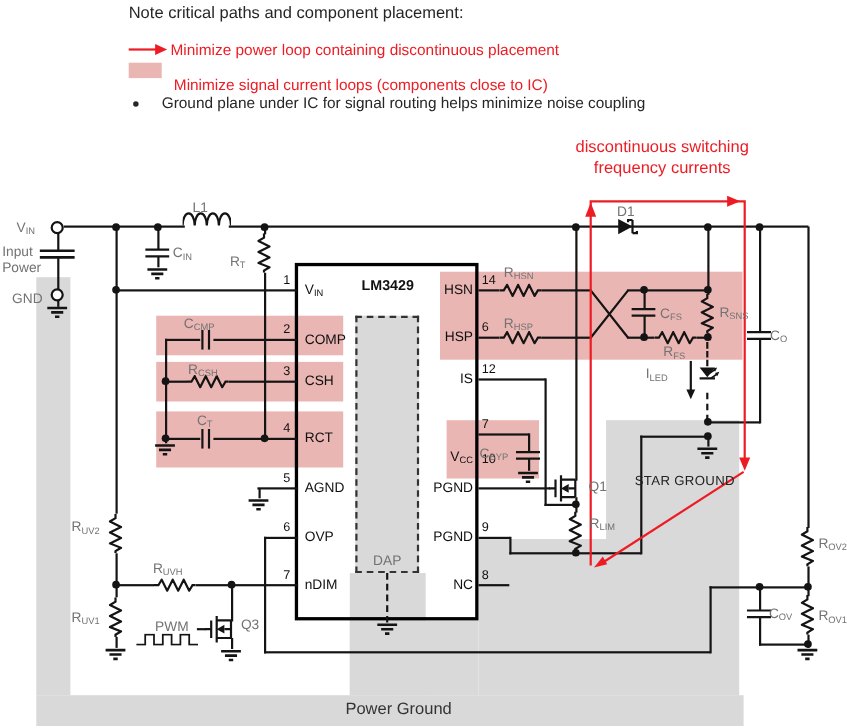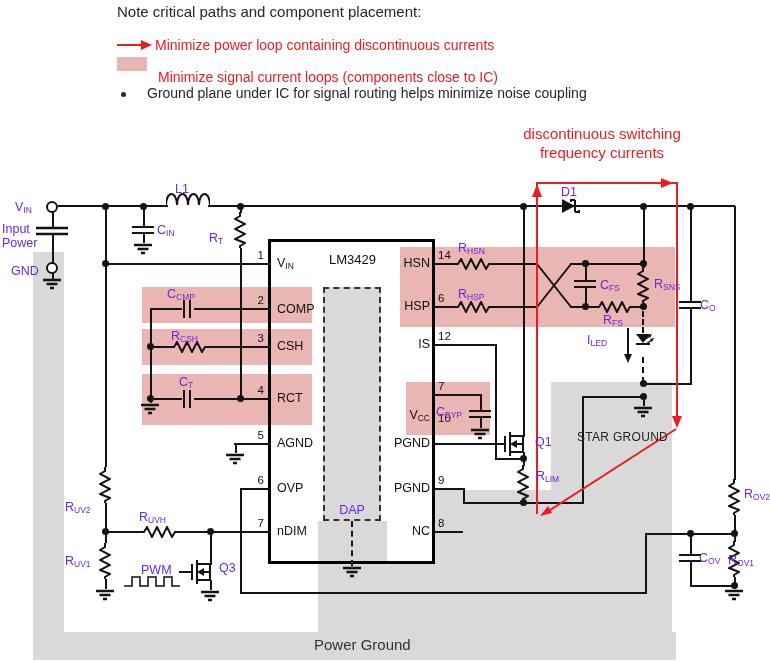--- a/index.html
+++ b/index.html
@@ -7,27 +7,27 @@
        font-family:"Liberation Sans",sans-serif;color:#111}
   i,b,u,s{display:block;position:absolute}
   .gray{position:absolute;background:#d9d9d9}
   .pink{position:absolute;background:#eab6b3}
   .wh{position:absolute;height:2px;background:#141414}
   .wv{position:absolute;width:2px;background:#141414}
   .wvd{position:absolute;width:0;border-left:2px dashed #141414}
   .dot{position:absolute;width:7px;height:7px;border-radius:50%;background:#141414}
   .term{position:absolute;width:8px;height:8px;border:2px solid #141414;border-radius:50%;background:#fff}
   .cmp{position:absolute}
-  .lbl{position:absolute;font-size:12.5px;white-space:nowrap;z-index:40;color:#6d28d9}
+  .lbl{position:absolute;font-size:12.5px;white-space:nowrap;z-index:40;color:#737373}
   .sub{font-size:8.5px;vertical-align:-2px}
   .pn{position:absolute;font-size:11.5px;z-index:40;color:#111}
   .pn.l{width:20px;text-align:right}
   .pinlbl{position:absolute;font-size:12.5px;z-index:40;white-space:nowrap}
   .pinlbl.r{width:44px;text-align:right}
-  .icname{position:absolute;font-weight:normal;font-size:13px;text-align:center;z-index:40}
+  .icname{position:absolute;font-weight:bold;font-size:13px;text-align:center;z-index:40}
   .red{color:#ed1c24}
   .legend-txt{position:absolute;font-size:14px;white-space:nowrap;z-index:40}
   .tri-r{position:absolute;width:0;height:0;border-top:5px solid transparent;
          border-bottom:5px solid transparent;border-left:11px solid #ed1c24;z-index:40}
   .bullet{position:absolute;width:5px;height:5px;border-radius:50%;background:#262626;z-index:40}
   .ic-border{position:absolute;left:268px;top:239px;width:167px;height:325px;
              box-sizing:border-box;border:3px solid #000;background:transparent;z-index:5}
   .dap{position:absolute;left:323px;top:287px;width:58px;height:234px;box-sizing:border-box;
        border:2px dashed #333;background:#d9d9d9;z-index:6}
   .annot{position:absolute;z-index:40;white-space:nowrap}
@@ -299,21 +299,21 @@
     <polygon points="537,184 532,197 542,197"></polygon>
     <polygon points="673,183 661,178 661,188"></polygon>
     <polygon points="677,428 672,416 682,416"></polygon>
     <polygon points="540,516 552,513 548,506"></polygon>
   </g>
 </svg>
 
 <div class="annot" style="left:117px;top:3px;font-size:15px;color:#262626">Note critical paths and component placement:</div>
 <i style="left:117px;top:44px;width:25px;height:2px;background:#ed1c24;z-index:40"></i>
 <b class="tri-r" style="left:141px;top:40px"></b>
-<div class="legend-txt red" style="left:155px;top:37px">Minimize power loop containing discontinuous currents</div>
+<div class="legend-txt red" style="left:155px;top:37px">Minimize power loop containing discontinuous placement</div>
 <div style="position:absolute;left:117px;top:57px;width:30px;height:14px;background:#eab6b3;z-index:40"></div>
 <div class="legend-txt red" style="left:158px;top:69px">Minimize signal current loops (components close to IC)</div>
 <b class="bullet" style="left:121px;top:92px"></b>
 <div class="legend-txt" style="left:147px;top:85px;color:#262626">Ground plane under IC for signal routing helps minimize noise coupling</div>
 
 <div class="annot red" style="left:497px;top:125px;width:210px;text-align:center;font-size:15px">discontinuous switching</div>
 <div class="annot red" style="left:497px;top:144px;width:210px;text-align:center;font-size:15px">frequency currents</div>
 
 <div class="icname" style="left:310px;top:252px;width:85px">LM3429</div>
 <div class="lbl" style="left:337px;top:503px;width:30px;text-align:center">DAP</div>
@@ -353,33 +353,33 @@
 <div class="lbl" style="left:15px;top:200px"><span>V</span><span class="sub">IN</span></div>
 <div class="lbl" style="left:11px;top:264px">GND</div>
 <div class="lbl" style="left:2px;top:222px">Input</div>
 <div class="lbl" style="left:2px;top:236px">Power</div>
 <div class="lbl" style="left:175px;top:182px">L1</div>
 <div class="lbl" style="left:157px;top:223px"><span>C</span><span class="sub">IN</span></div>
 <div class="lbl" style="left:209px;top:231px"><span>R</span><span class="sub">T</span></div>
 <div class="lbl" style="left:167px;top:287px"><span>C</span><span class="sub">CMP</span></div>
 <div class="lbl" style="left:171px;top:329px"><span>R</span><span class="sub">CSH</span></div>
 <div class="lbl" style="left:179px;top:375px"><span>C</span><span class="sub">T</span></div>
-<div class="lbl" style="left:65px;top:500px"><span>R</span><span class="sub">UV2</span></div>
+<div class="lbl" style="left:65px;top:472px"><span>R</span><span class="sub">UV2</span></div>
 <div class="lbl" style="left:139px;top:510px"><span>R</span><span class="sub">UVH</span></div>
 <div class="lbl" style="left:65px;top:554px"><span>R</span><span class="sub">UV1</span></div>
 <div class="lbl" style="left:141px;top:563px">PWM</div>
 <div class="lbl" style="left:219px;top:561px">Q3</div>
 <div class="lbl" style="left:561px;top:185px">D1</div>
 <div class="lbl" style="left:458px;top:241px"><span>R</span><span class="sub">HSN</span></div>
 <div class="lbl" style="left:458px;top:287px"><span>R</span><span class="sub">HSP</span></div>
 <div class="lbl" style="left:600px;top:278px"><span>C</span><span class="sub">FS</span></div>
 <div class="lbl" style="left:603px;top:313px"><span>R</span><span class="sub">FS</span></div>
 <div class="lbl" style="left:654px;top:277px"><span>R</span><span class="sub">SNS</span></div>
 <div class="lbl" style="left:700px;top:298px"><span>C</span><span class="sub">O</span></div>
 <div class="lbl" style="left:587px;top:333px"><span>I</span><span class="sub">LED</span></div>
 <div class="lbl" style="left:436px;top:405px"><span>C</span><span class="sub">BYP</span></div>
 <div class="lbl" style="left:535px;top:435px">Q1</div>
 <div class="lbl" style="left:536px;top:469px"><span>R</span><span class="sub">LIM</span></div>
 <div class="lbl" style="left:744px;top:487px"><span>R</span><span class="sub">OV2</span></div>
-<div class="lbl" style="left:728px;top:553px"><span>R</span><span class="sub">OV1</span></div>
+<div class="lbl" style="left:744px;top:553px"><span>R</span><span class="sub">OV1</span></div>
 <div class="lbl" style="left:699px;top:551px"><span>C</span><span class="sub">OV</span></div>
 <div class="annot" style="left:577px;top:430px;font-size:12px;letter-spacing:.3px;color:#222">STAR GROUND</div>
 <div class="annot" style="left:314px;top:636px;font-size:15px;color:#333">Power Ground</div>
 
 </body></html>

